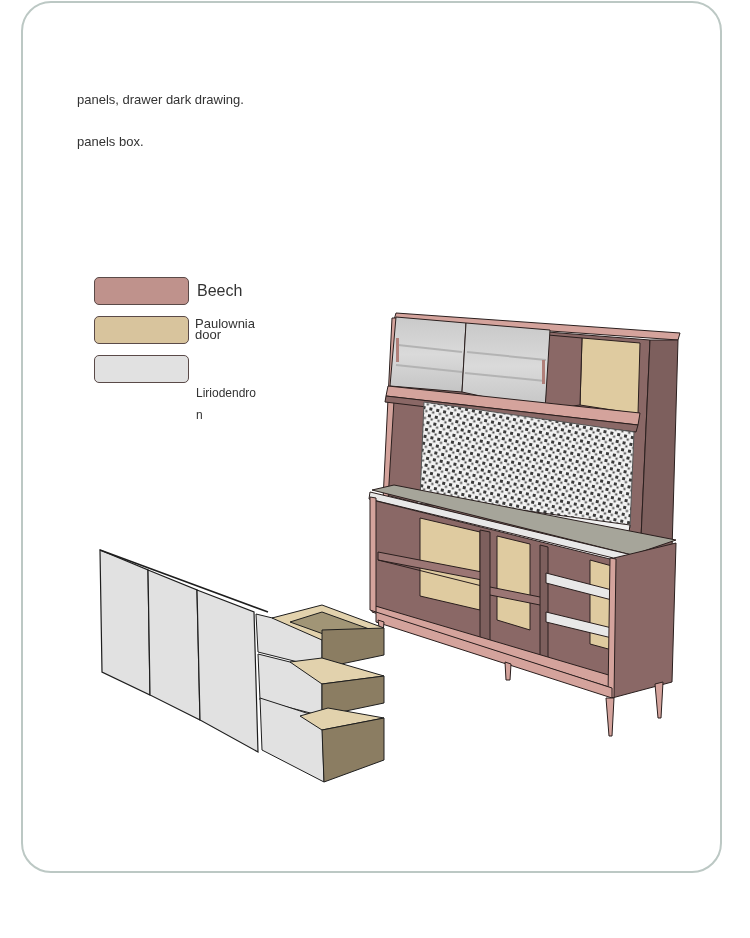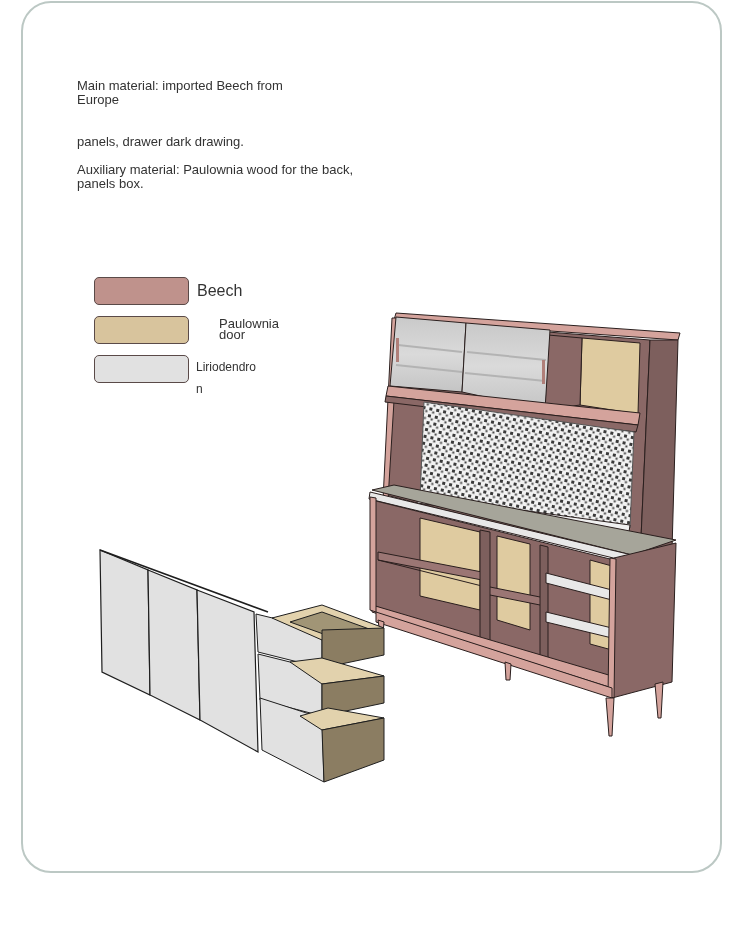--- a/index.html
+++ b/index.html
@@ -14,44 +14,40 @@
   .legend-label { position: absolute; color: #333333; }
   svg.furniture { position: absolute; left: 0; top: 0; }
 </style>
 </head>
 <body>
 
 <div class="card"></div>
 
 <div class="desc">
   <p>
-    <span>Main material: imported Beech from</span><br>
-    <span>Europe</span>
-  </p>
-  <p>
     <br>
     <span>panels, drawer dark drawing.</span>
   </p>
   <p>
-    <span>Auxiliary material: Paulownia wood for the back,</span><br>
+    <br>
     <span>panels box.</span>
   </p>
 </div>
 
 <div class="legend-swatch" style="top:277px;background:#bf928c;"></div>
 <div class="legend-label" style="left:197px;top:282px;font-size:16px;">Beech</div>
 
 <div class="legend-swatch" style="top:316px;background:#d8c49d;"></div>
-<div class="legend-label" style="left:195px;top:318px;font-size:13px;line-height:11px;margin-left:24px;">
+<div class="legend-label" style="left:195px;top:318px;font-size:13px;line-height:11px;">
   <span>Paulownia</span><br>
   <span>door</span>
 </div>
 
 <div class="legend-swatch" style="top:355px;background:#e1e1e1;"></div>
-<div class="legend-label" style="left:196px;top:356px;font-size:12px;line-height:22px;">
+<div class="legend-label" style="left:196px;top:382px;font-size:12px;line-height:22px;">
   <span>Liriodendro</span><br>
   <span>n</span>
 </div>
 
 <svg class="furniture" width="750" height="938" viewBox="0 0 750 938">
   <defs>
     <pattern id="peg" width="7" height="7" patternUnits="userSpaceOnUse" patternTransform="rotate(12)">
       <rect width="7" height="7" fill="#f2f2f2"></rect>
       <rect x="1" y="1" width="3" height="3" fill="#3a3a3a"></rect>
       <rect x="4.5" y="4.5" width="2" height="2" fill="#3a3a3a"></rect>

